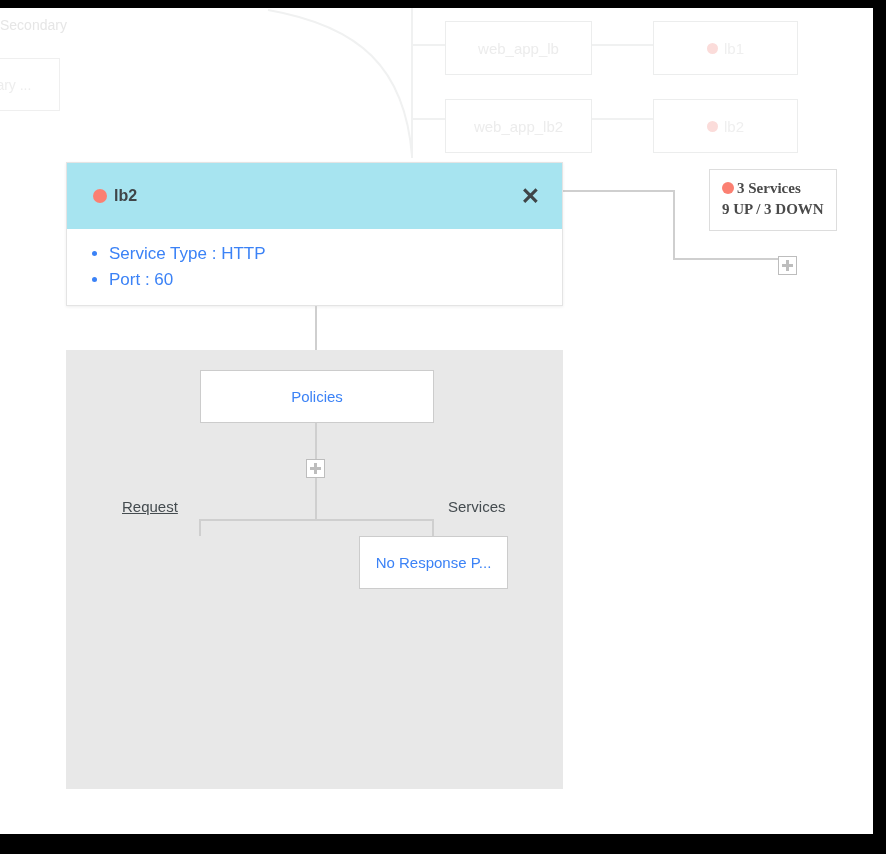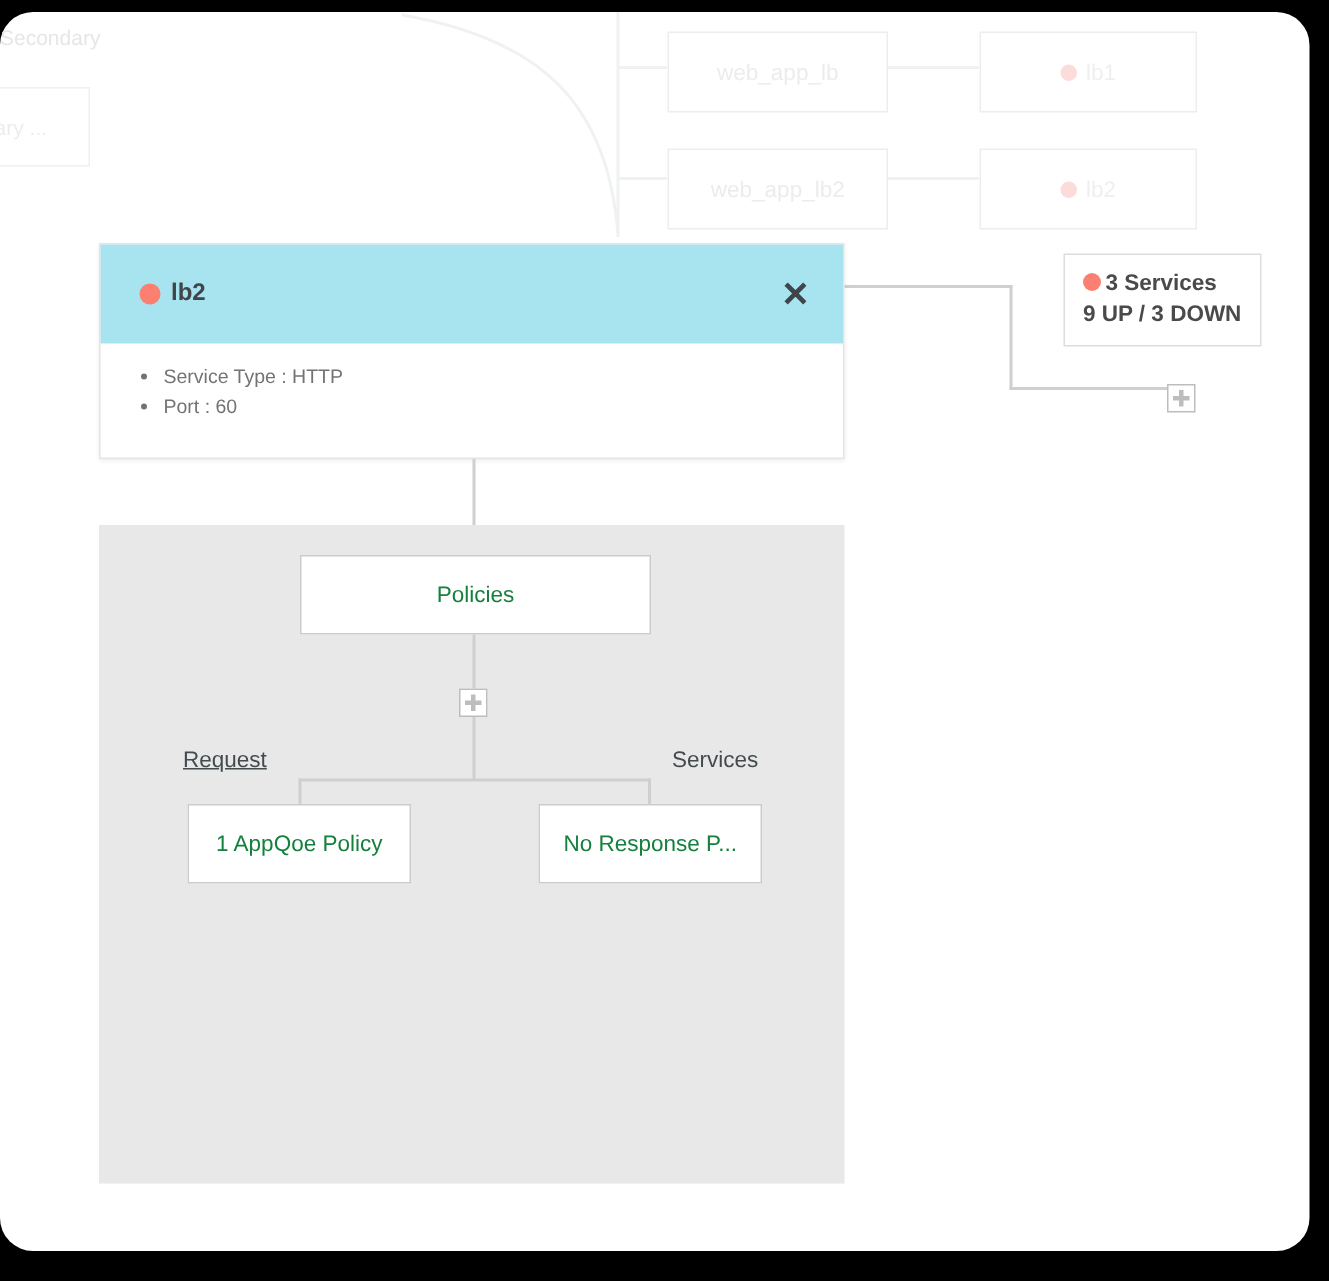--- a/index.html
+++ b/index.html
@@ -22,21 +22,20 @@
     background: #000000;
   }
   #canvas {
     position: absolute;
     left: 0px;
     top: 8px;
     width: 873px;
     height: 826px;
     background: #ffffff;
     overflow: hidden;
-    border-radius: 22px;
   }
 
   
   .bg-layer {
     position: absolute;
     left: 0; top: 0;
     width: 873px; height: 826px;
     pointer-events: none;
   }
   .node {
@@ -175,41 +174,41 @@
   }
   #popup-body {
     padding: 12px 0 16px 0;
   }
   #popup-body ul {
     margin: 0;
     padding: 0 0 0 42px;
     list-style: disc;
   }
   #popup-body li {
-    font-size: 13px;
-    color: #737373;
+    font-size: 17px;
+    color: #3b82f6;
     line-height: 1.53;
   }
 
   
   #policy-panel {
     position: absolute;
     box-sizing: border-box;
     background: #e8e8e8;
   }
   .pbox {
     position: absolute;
     box-sizing: border-box;
     background: #ffffff;
     border: 1px solid #cccccc;
     display: flex;
     align-items: center;
     justify-content: center;
     font-size: 15px;
-    color: #15803d;
+    color: #3b82f6;
     white-space: nowrap;
     cursor: pointer;
   }
   .plabel {
     position: absolute;
     font-size: 15px;
     color: #444b4f;
     white-space: nowrap;
   }
 </style>
@@ -250,21 +249,21 @@
       <div class="node" style="left:653px; top:91px; width:145px; height:54px;">
         <span class="dot"></span>
         <span>lb2</span>
       </div>
     </div>
 
     <div class="conn-h" style="left:562px; top:182px; width:113px;"></div>
     <div class="conn-v" style="left:673px; top:182px; height:70px;"></div>
     <div class="conn-h" style="left:673px; top:250px; width:106px;"></div>
 
-    <div class="badge" style="left:709px; top:161px;">
+    <div class="badge" style="left:709px; top:161px;font-family:Liberation Serif, serif;">
       <div>
         <span class="dot"></span><span>3 Services</span>
       </div>
       <div>9 UP / 3 DOWN</div>
     </div>
 
     <div class="plus" style="left:778px; top:248px;"></div>
 
     <div id="popup" style="left:66px; top:154px; width:497px; height:144px;">
       <div id="popup-header">
@@ -292,22 +291,19 @@
 
       <div class="plus" style="left:240px; top:109px;"></div>
 
       <div class="conn-h" style="left:133px; top:169px; width:234px;"></div>
       <div class="conn-v" style="left:133px; top:169px; height:17px;"></div>
       <div class="conn-v" style="left:366px; top:169px; height:17px;"></div>
 
       <div class="plabel" style="left:56px; top:148px;text-decoration:underline;">Request</div>
       <div class="plabel" style="left:382px; top:148px;">Services</div>
 
-      <div class="pbox" style="left:59px; top:186px; width:149px; height:53px;">
-        <span>1 AppQoe Policy</span>
-      </div>
       <div class="pbox" style="left:293px; top:186px; width:149px; height:53px;">
         <span>No Response P...</span>
       </div>
     </div>
 
   </div>
 </div>
 
 </body></html>

